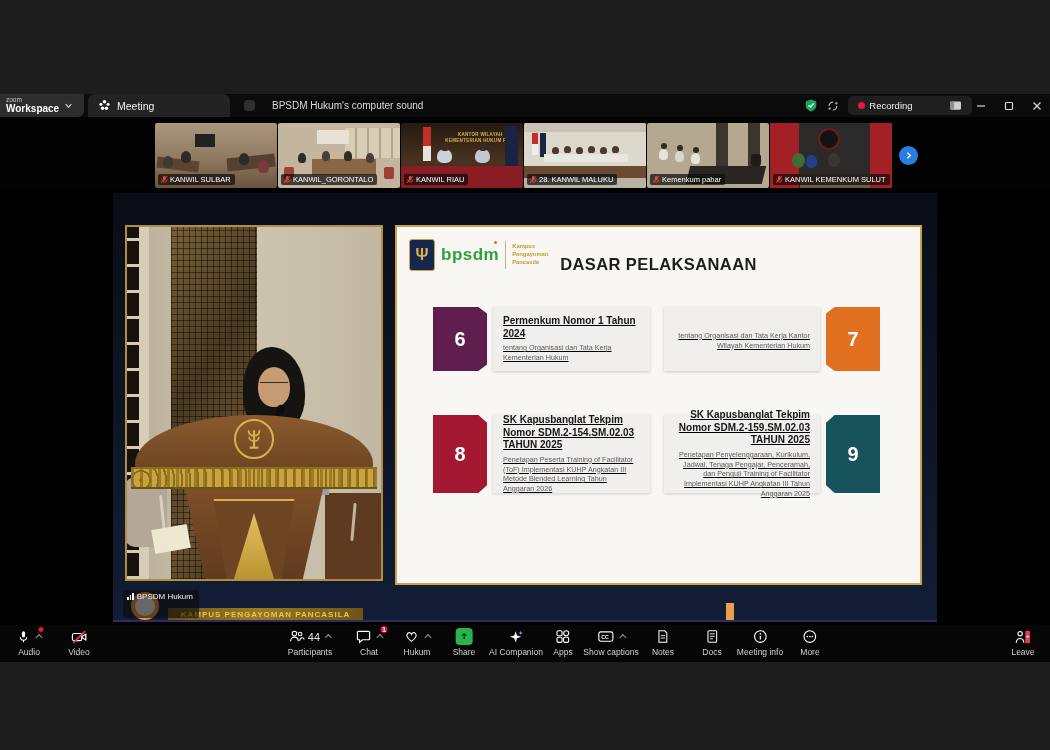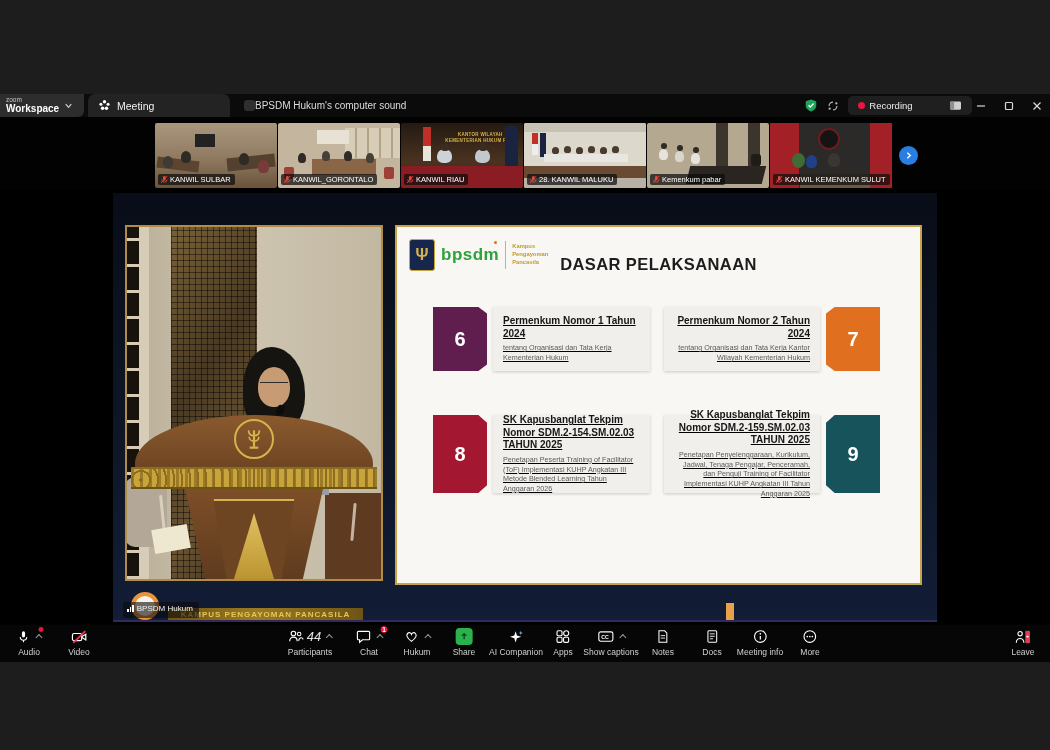--- a/index.html
+++ b/index.html
@@ -11,21 +11,21 @@
   #titlebar { position:absolute; top:94px; left:0; width:1050px; height:23px; background:#0b0b0b; }
   .ws-seg { position:absolute; left:0; top:0; height:23px; width:84px; background:#2d2d2d;
     border-radius:0 0 6px 0; display:flex; align-items:center; padding:0 6px; gap:4px; cursor:pointer;}
   .ws-txt { line-height:1; }
   .ws-txt .z1 { font-size:6.5px; color:#c9c9c9; display:block; }
   .ws-txt .z2 { font-size:10px; font-weight:bold; color:#fff; display:block; }
   .tab-meeting { position:absolute; left:88px; top:0; height:23px; width:142px; background:#232323;
     border-radius:7px 7px 0 0; display:flex; align-items:center; gap:6px; padding:0 10px; cursor:pointer;}
   .tab-meeting span { font-size:10.5px; color:#f0f0f0; }
   .tab-sound { position:absolute; left:234px; top:0; height:23px; display:flex; align-items:center;
-    gap:0; padding:0 10px; cursor:pointer;}
+    gap:17px; padding:0 10px; cursor:pointer;}
   .tab-sound .sicon { width:11px; height:11px; background:#2f2f2f; border-radius:3px; display:inline-block; }
   .tab-sound span.lbl { font-size:10px; color:#dcdcdc; }
   .tb-right { position:absolute; right:78px; top:2px; height:19px; display:flex; align-items:center; gap:8px;justify-content:space-between; }
   .rec-pill { height:19px; background:#1f1f1f; border-radius:5px; display:flex; align-items:center;
     gap:12px; padding:0 10px; }
   .rec-ind { display:flex; align-items:center; gap:4px; }
   .rec-dot { width:7px; height:7px; border-radius:50%; background:var(--recording_red,#e8173d); }
   .rec-ind span { font-size:9.5px; color:#eee; }
   .view-btn { display:flex; align-items:center; gap:4px; cursor:pointer; }
   .view-btn span { font-size:9.5px; color:#eee;margin-top:29px; }
@@ -128,39 +128,39 @@
     display:flex; flex-direction:column; justify-content:center;text-decoration:underline; }
   .item.left  .card { align-items:flex-start; text-align:left; }
   .item.right .card { align-items:flex-end; text-align:right; }
   .ctitle { font-size:10px; font-weight:bold; color:#161616; line-height:1.25; }
   .csub { font-size:7.2px; color:#5a5a5a; line-height:1.35; margin-top:3px; }
 
   
   .plogo { position:absolute; left:18px; bottom:0; width:28px; height:28px; border-radius:50%;
     border:4px solid #e8953a; background:#f7f3ea; }
   .ptag { position:absolute; left:10px; bottom:2px; display:flex; align-items:center; gap:3px;
-    background:rgba(10,10,10,.6); padding:2px 6px 5px 4px; border-radius:2px; z-index:2; }
+    background:rgba(10,10,10,.6); padding:2px 6px 17px 4px; border-radius:2px; z-index:2; }
   .ptag span { font-size:8px; color:#f2f2f2; }
   .sigbars { display:inline-flex; align-items:flex-end; gap:1px; }
   .sigbars b { width:1.6px; background:#fff; display:inline-block; }
   .banner { position:absolute; left:55px; bottom:0; width:195px; height:12px;
     background:linear-gradient(90deg,#6e5414,#9a7a22 45%,#6e5414);
     color:#e6c55c; font-size:8px; font-weight:bold; letter-spacing:1px; text-align:center;
     line-height:13px; overflow:hidden; white-space:nowrap; }
   .orangebar { position:absolute; left:613px; bottom:0; width:8px; height:17px; background:#e8a04a; }
 
   
   #toolbar { position:absolute; top:625px; left:0; width:1050px; height:37px; background:#060606; }
   .tbtn { position:absolute; top:3px; transform:translateX(-50%); display:flex; flex-direction:column;
     align-items:center; gap:2px; cursor:pointer; }
   .irow { height:17px; display:flex; align-items:center; gap:3px; position:relative; }
   .tlabel { font-size:8.5px; color:#d0d0d0; white-space:nowrap; }
   .chev { width:5px; height:5px; border-right:1.3px solid #9a9a9a; border-top:1.3px solid #9a9a9a;
     transform:rotate(-45deg); margin-left:3px; margin-top:2px; }
-  .tcount { font-size:13px; color:#e6e6e6;font-style:italic; }
+  .tcount { font-size:11px; color:#e6e6e6; }
   .badge-dot { position:absolute; top:-2px; right:-3px; width:7px; height:7px; border-radius:50%;
     background:var(--recording_red,#e8173d); border:1px solid #060606; }
   .badge-num { position:absolute; top:-3px; right:-6px; min-width:9px; height:9px; border-radius:5px;
     background:var(--recording_red,#e8173d); color:#fff; font-size:6.5px; font-weight:bold;
     display:flex; align-items:center; justify-content:center; padding:0 1px; border:1px solid #060606; }
   .sharebox { width:17px; height:17px; border-radius:4px; background:var(--share_green,#2bb24c);
     display:flex; align-items:center; justify-content:center; }
 </style>
 </head>
 <body>
@@ -416,21 +416,20 @@
         <div class="grid">
           <div class="item left item6">
             <div class="numbox">6</div>
             <div class="card">
               <div class="ctitle">Permenkum Nomor 1 Tahun 2024</div>
               <div class="csub">tentang Organisasi dan Tata Kerja Kementerian Hukum</div>
             </div>
           </div>
           <div class="item right item7">
             <div class="card">
-              <div class="ctitle">Permenkum Nomor 2 Tahun 2024</div>
               <div class="csub">tentang Organisasi dan Tata Kerja Kantor Wilayah Kementerian Hukum</div>
             </div>
             <div class="numbox">7</div>
           </div>
           <div class="item left item8">
             <div class="numbox">8</div>
             <div class="card">
               <div class="ctitle">SK Kapusbanglat Tekpim Nomor SDM.2-154.SM.02.03 TAHUN 2025</div>
               <div class="csub">Penetapan Peserta Training of Facilitator (ToF) Implementasi KUHP Angkatan III Metode Blended Learning Tahun Anggaran 2026</div>
             </div>

